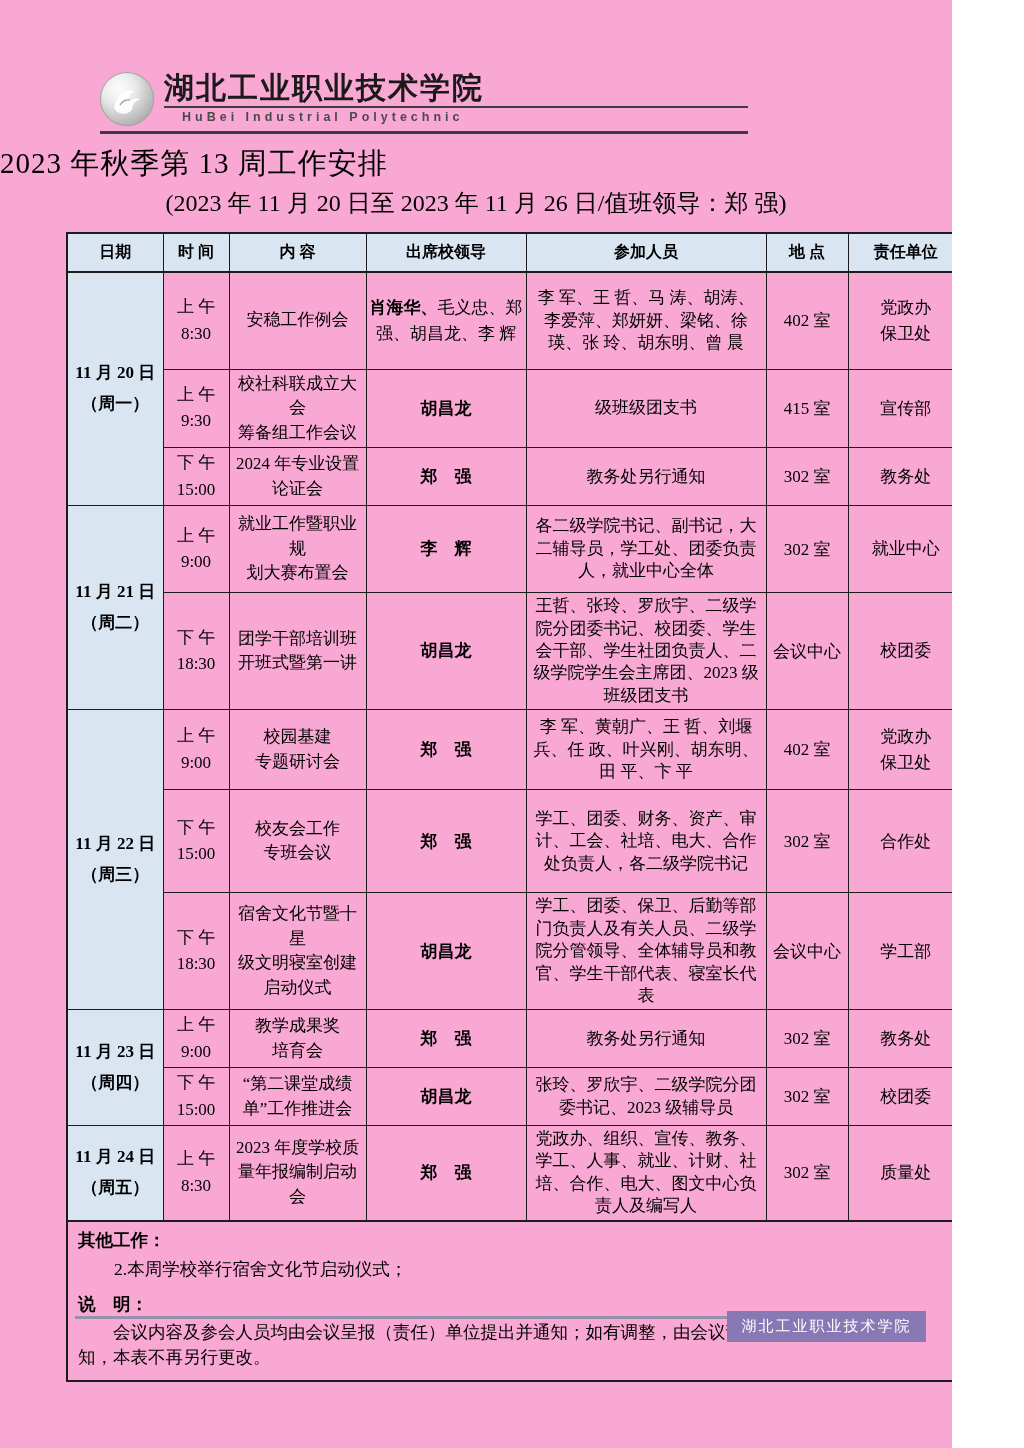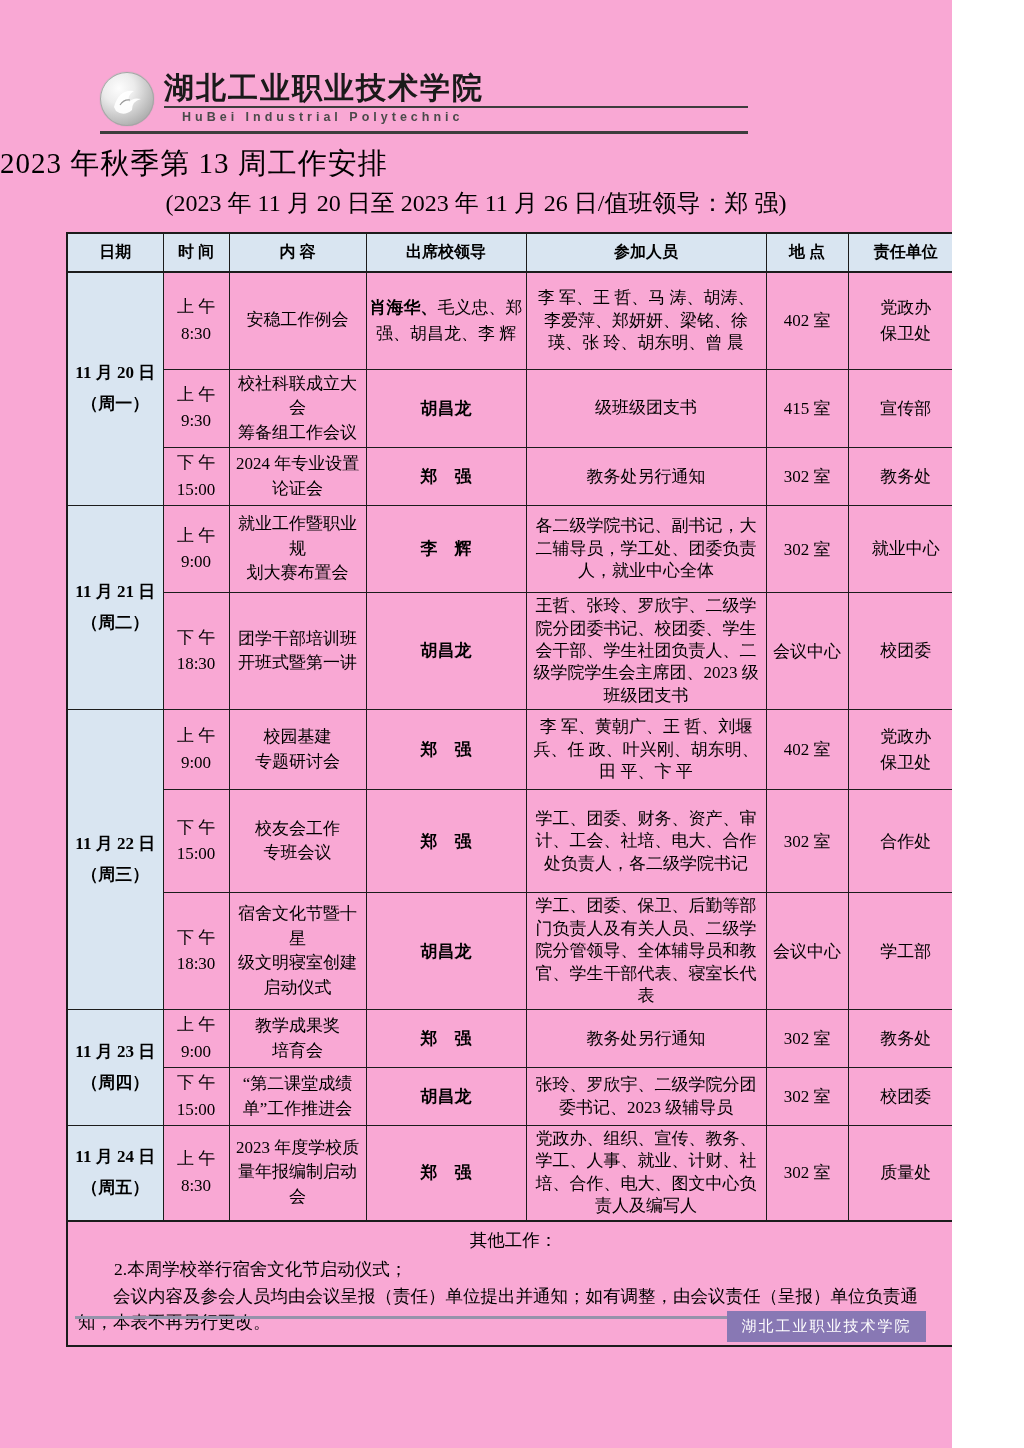--- a/index.html
+++ b/index.html
@@ -34,21 +34,21 @@
   td.content{white-space:pre-line;line-height:1.45;}
   td.leaders{font-weight:bold;line-height:1.5;}
   td.leaders .rest{font-weight:normal;}
   td.part{text-align:left;line-height:1.32;padding:3px 7px;}
   td.part.center{text-align:center;}
   td.unit{white-space:pre-line;line-height:1.5;}
 
   
   .footer-box{margin-left:66px;width:897px;box-sizing:border-box;border:2px solid #1c1c1c;
               border-top:none;padding:6px 12px 10px 10px;font-size:17.5px;line-height:1.45;}
-  .other-title,.note-title{font-weight:normal;text-align:center;}
+  .other-title,.note-title{font-weight:bold;}
   .other-item{margin-left:36px;margin-top:4px;}
   .note-title{margin-top:10px;}
   .note-body{text-indent:2em;margin-top:2px;}
 
   
   .bottom-rule{position:absolute;left:75px;top:1316px;width:688px;height:3px;background:#9593ab;}
   .school-banner{position:absolute;left:727px;top:1311px;width:199px;height:31px;
                  background:var(--banner-bg,#8878b4);color:#fff;font-size:15px;
                  letter-spacing:2px;text-align:center;line-height:31px;}
 </style>
@@ -216,19 +216,20 @@
         <td class="part">党政办、组织、宣传、教务、学工、人事、就业、计财、社培、合作、电大、图文中心负责人及编写人</td>
         <td class="loc">302 室</td>
         <td class="unit">质量处</td>
       </tr>
     </tbody>
   </table>
 
   <div class="footer-box">
     <div class="other-title">其他工作：</div>
     <div class="other-item">2.本周学校举行宿舍文化节启动仪式；</div>
+    <div class="note-title">说　明：</div>
     <div class="note-body">会议内容及参会人员均由会议呈报（责任）单位提出并通知；如有调整，由会议责任（呈报）单位负责通知，本表不再另行更改。</div>
   </div>
 
   <div class="bottom-rule"></div>
   <div class="school-banner">湖北工业职业技术学院</div>
 
 </div>
 
 </body></html>

